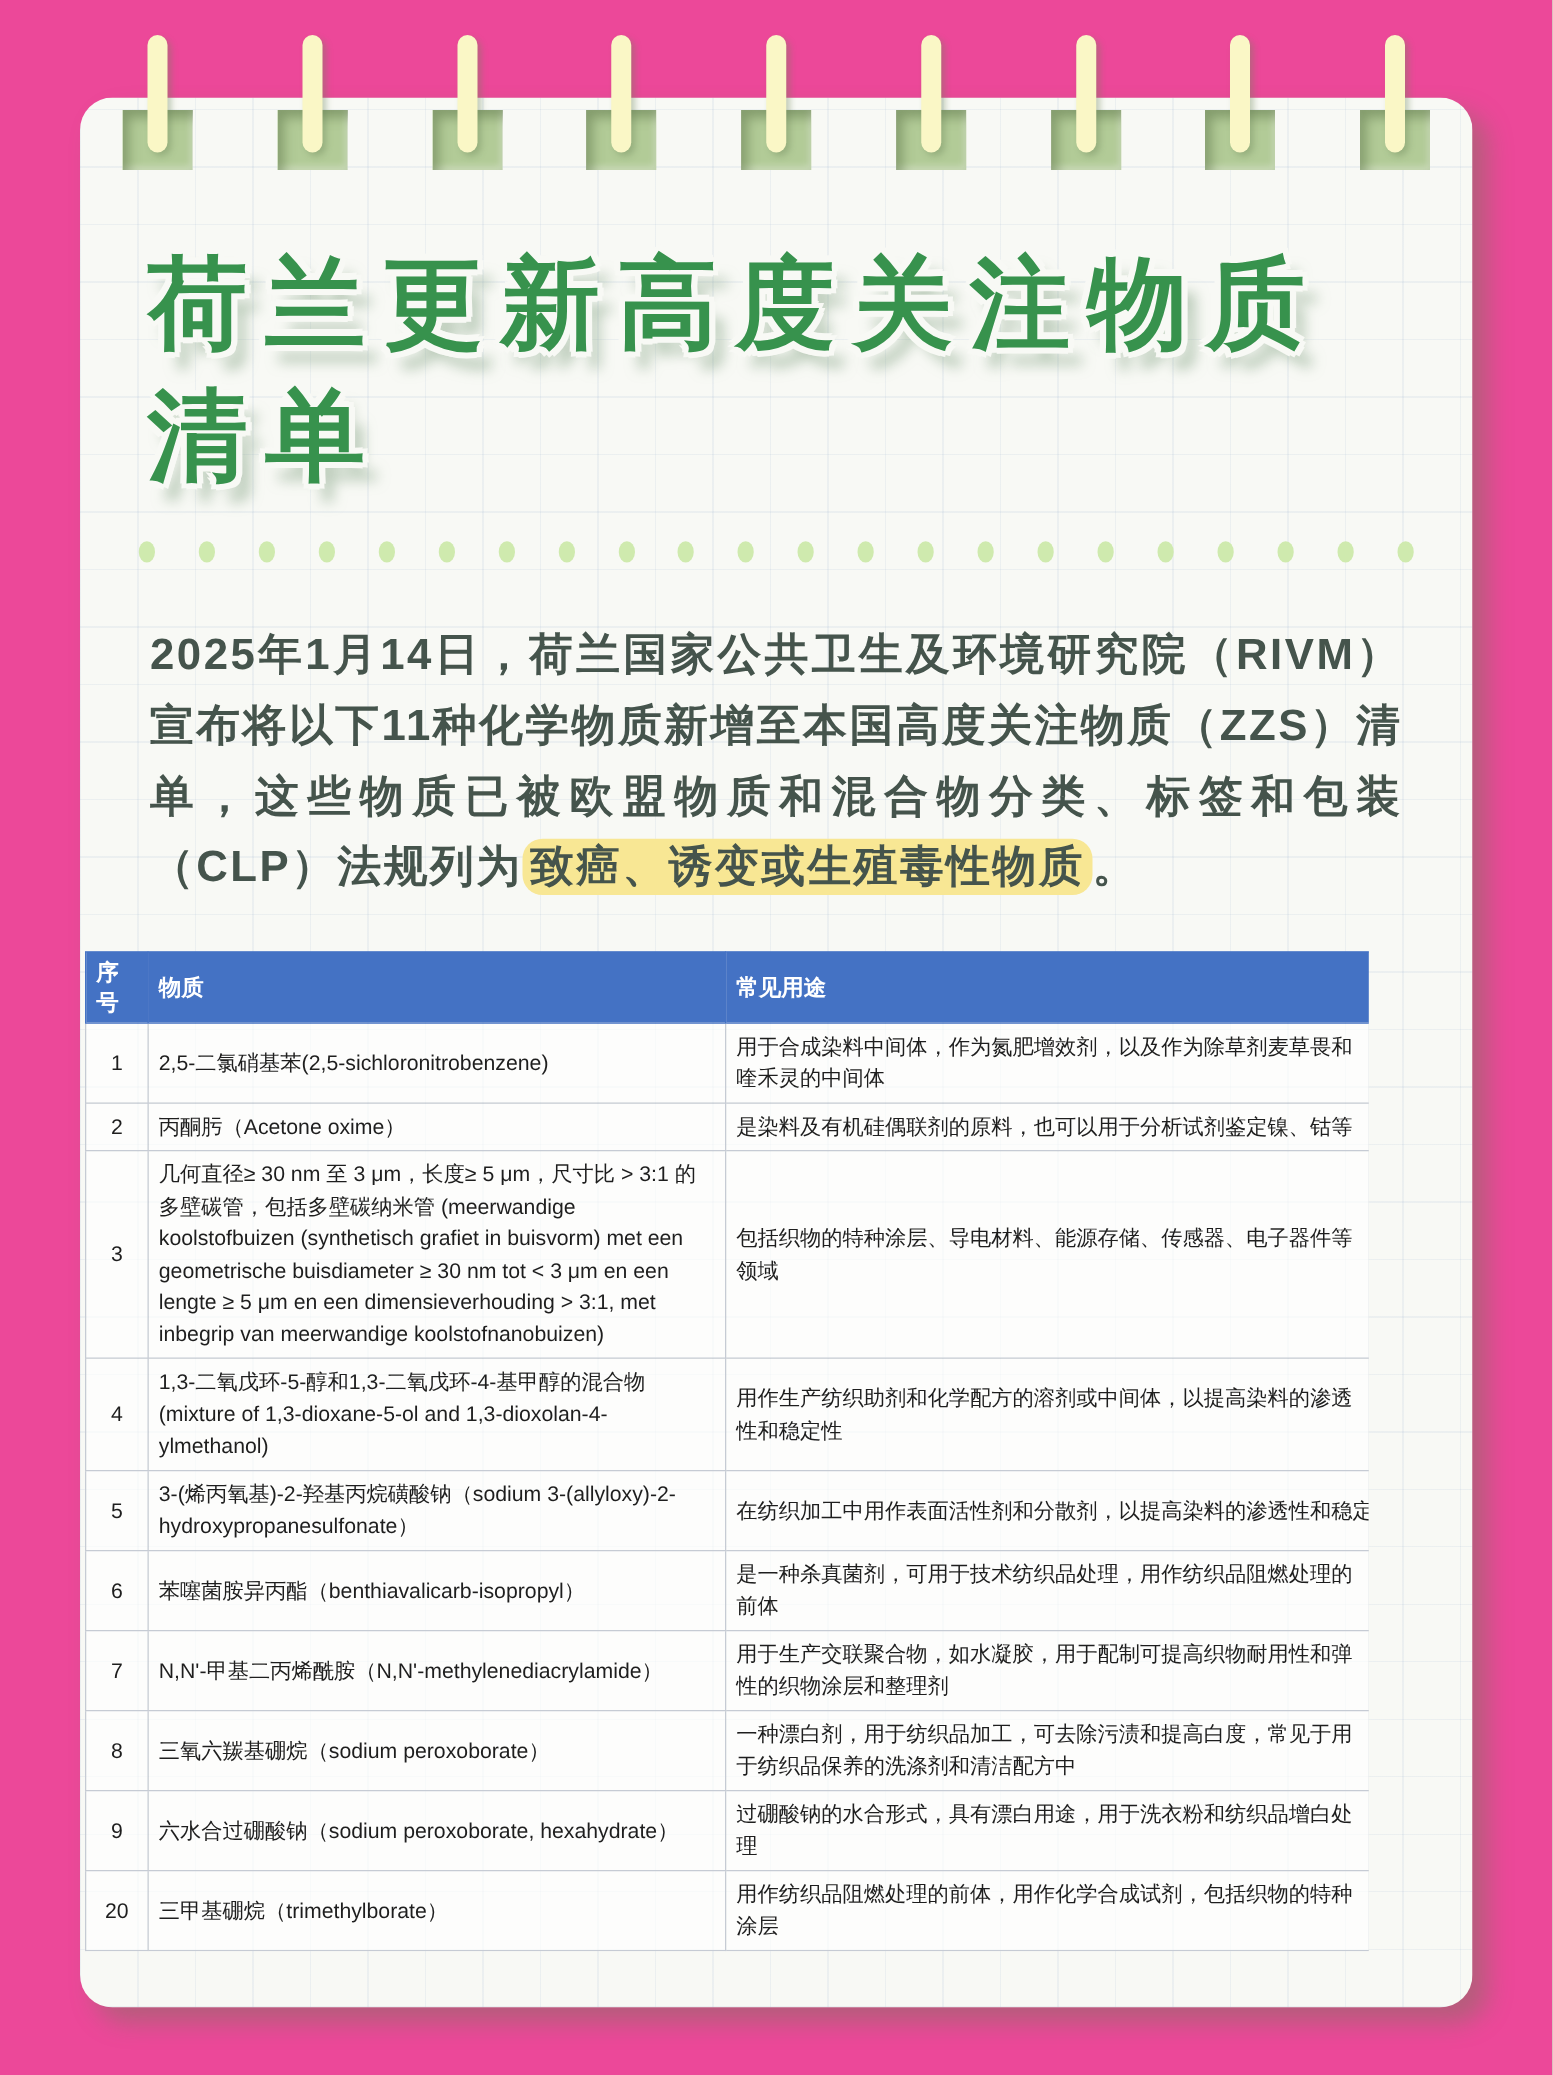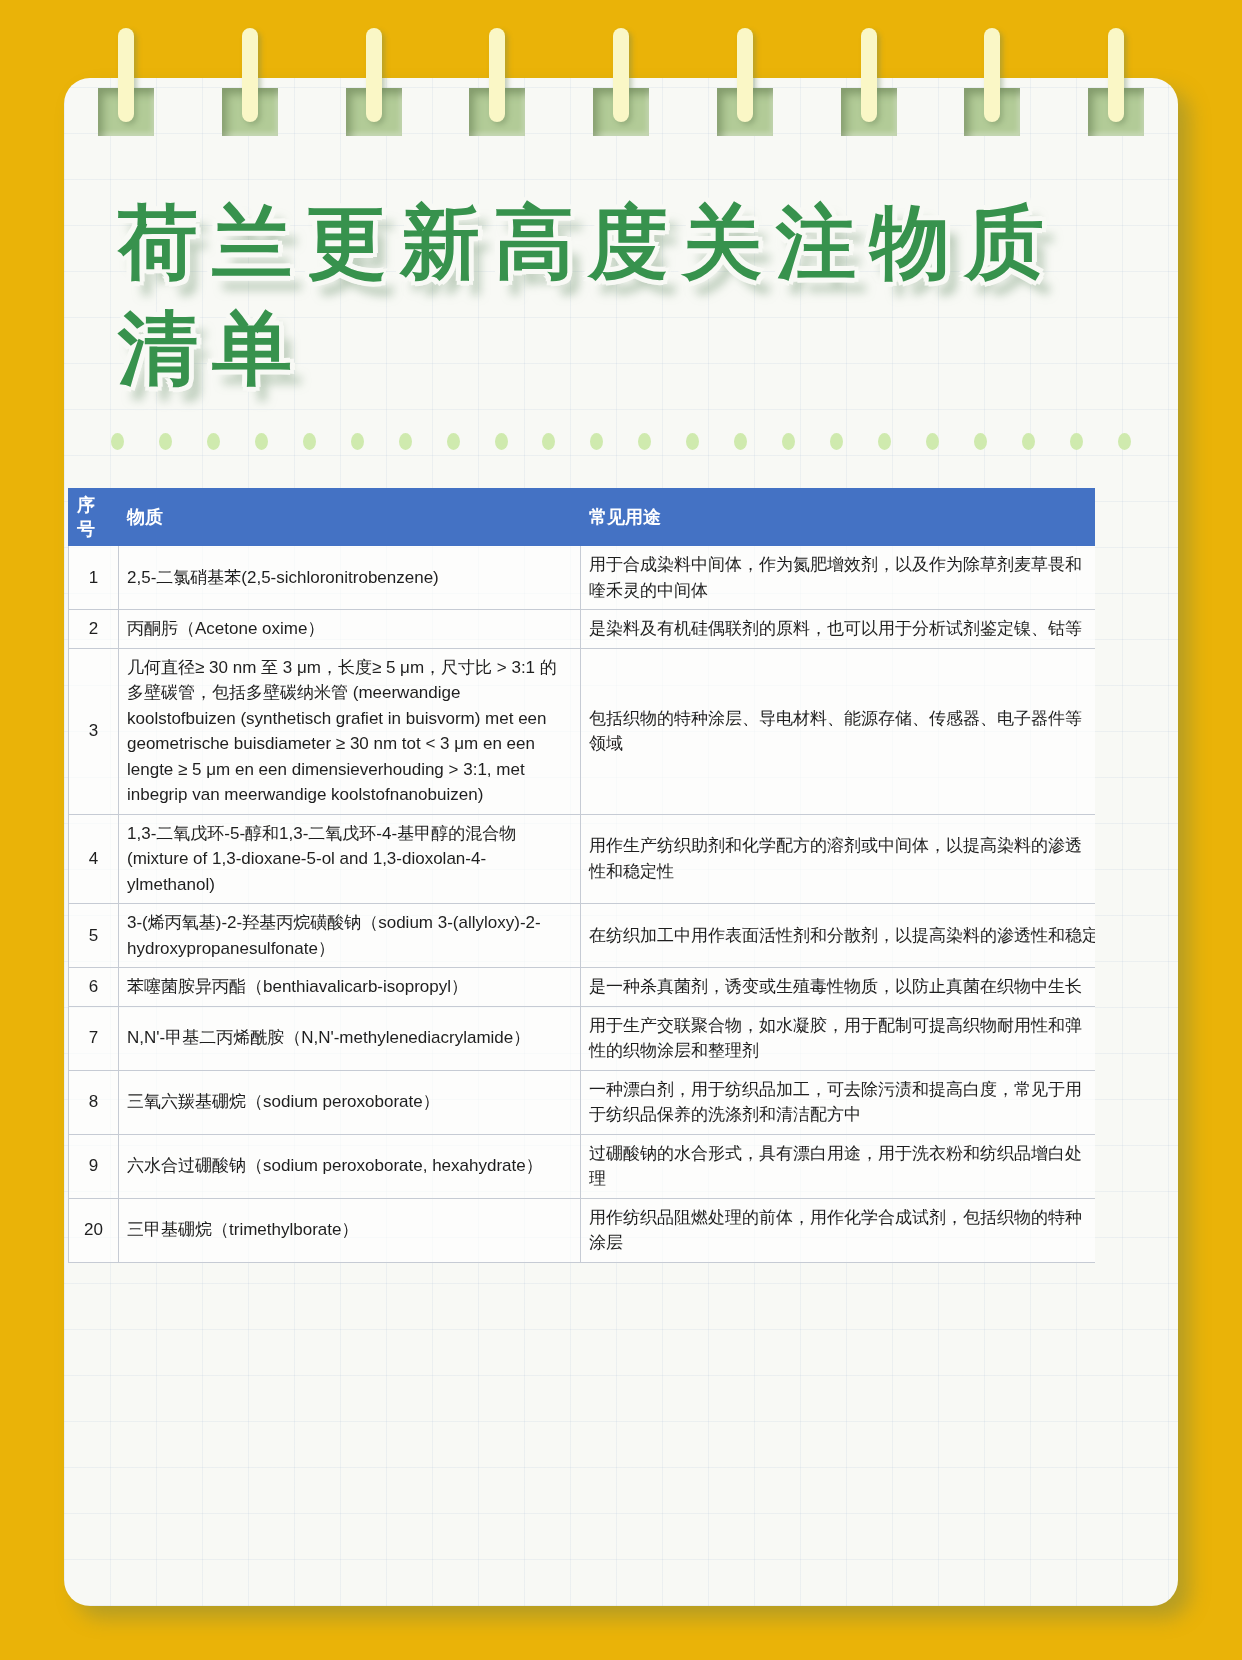--- a/index.html
+++ b/index.html
@@ -5,21 +5,21 @@
   * { margin: 0; padding: 0; box-sizing: border-box; }
   html, body { width: 1242px; }
   body {
     font-family: "Liberation Sans", sans-serif;
     background: #b7cf9f;
   }
   .canvas {
     position: relative;
     width: 1242px;
     height: 1660px;
-    background: #eab308;
+    background: #ec4899;
     overflow: hidden;
   }
   
   .paper {
     position: absolute;
     left: 64px; top: 78px;
     width: 1114px; height: 1528px;
     background:
       repeating-linear-gradient(0deg, rgba(125,155,195,0.10) 0 1px, transparent 1px 46px),
       repeating-linear-gradient(90deg, rgba(125,155,195,0.10) 0 1px, transparent 1px 46px),
@@ -196,20 +196,21 @@
         <span class="dot"></span>
         <span class="dot"></span>
         <span class="dot"></span>
         <span class="dot"></span>
         <span class="dot"></span>
         <span class="dot"></span>
         <span class="dot"></span>
         <span class="dot"></span>
       </div>
 
+    <p class="intro"><span>2025年1月14日，荷兰国家公共卫生及环境研究院（RIVM）宣布将以下11种化学物质新增至本国高度关注物质（ZZS）清单，这些物质已被欧盟物质和混合物分类、标签和包装（CLP）法规列为</span><mark>致癌、诱变或生殖毒性物质</mark><span>。</span></p>
 
     <div class="table-wrap">
       <table>
         <colgroup>
             <col class="c-no">
             <col class="c-sub">
             <col class="c-use">
           </colgroup>
         <thead>
           <tr>
@@ -240,21 +241,21 @@
               <td>用作生产纺织助剂和化学配方的溶剂或中间体，以提高染料的渗透性和稳定性</td>
             </tr>
             <tr>
               <td>5</td>
               <td>3-(烯丙氧基)-2-羟基丙烷磺酸钠（sodium 3-(allyloxy)-2-hydroxypropanesulfonate）</td>
               <td>在纺织加工中用作表面活性剂和分散剂，以提高染料的渗透性和稳定性</td>
             </tr>
             <tr>
               <td>6</td>
               <td>苯噻菌胺异丙酯（benthiavalicarb-isopropyl）</td>
-              <td>是一种杀真菌剂，诱变或生殖毒性物质，以防止真菌在织物中生长</td>
+              <td>是一种杀真菌剂，可用于技术纺织品处理，用作纺织品阻燃处理的前体</td>
             </tr>
             <tr>
               <td>7</td>
               <td>N,N'-甲基二丙烯酰胺（N,N'-methylenediacrylamide）</td>
               <td>用于生产交联聚合物，如水凝胶，用于配制可提高织物耐用性和弹性的织物涂层和整理剂</td>
             </tr>
             <tr>
               <td>8</td>
               <td>三氧六羰基硼烷（sodium peroxoborate）</td>
               <td>一种漂白剂，用于纺织品加工，可去除污渍和提高白度，常见于用于纺织品保养的洗涤剂和清洁配方中</td>

